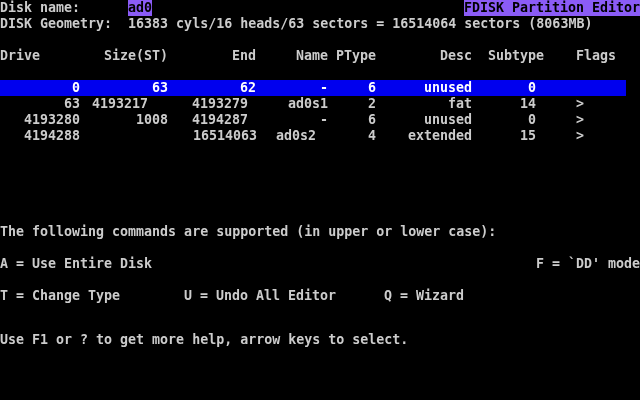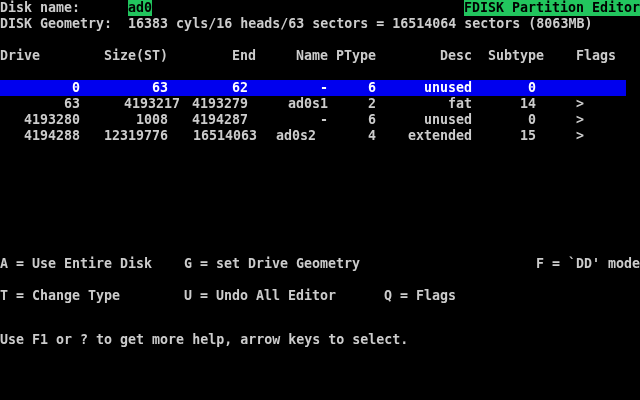--- a/index.html
+++ b/index.html
@@ -23,21 +23,21 @@
   }
   .cell {
     position: absolute;
     top: 0;
     height: 16px;
     line-height: 16px;
     white-space: pre;
     z-index: 1;
   }
   .reverse {
-    background: #22c55e;
+    background: #8b5cf6;
     color: #000000;
   }
   .selection-bar {
     position: absolute;
     left: 0;
     top: 0;
     width: 626px;
     height: 16px;
     background: #0000ee;
     z-index: 0;
@@ -67,31 +67,31 @@
     <span class="cell" style="left:336px">PType</span>
     <span class="cell" style="left:440px">Desc</span>
     <span class="cell" style="left:488px">Subtype</span>
     <span class="cell" style="left:576px">Flags</span>
   </div>
 
   <div class="row selected" style="top:80px">
     <div class="selection-bar"></div>
     <span class="cell" style="right:560px">0</span>
     <span class="cell" style="right:472px">63</span>
-    <span class="cell" style="right:392px">62</span>
+    <span class="cell" style="right:384px">62</span>
     <span class="cell" style="right:312px">-</span>
     <span class="cell" style="right:264px">6</span>
     <span class="cell" style="right:168px">unused</span>
     <span class="cell" style="right:104px">0</span>
     <span class="cell" style="left:576px"></span>
   </div>
 
   <div class="row" style="top:96px">
     <span class="cell" style="right:560px">63</span>
-    <span class="cell" style="right:460px">4193217</span>
+    <span class="cell" style="right:492px">4193217</span>
     <span class="cell" style="right:392px">4193279</span>
     <span class="cell" style="right:312px">ad0s1</span>
     <span class="cell" style="right:264px">2</span>
     <span class="cell" style="right:168px">fat</span>
     <span class="cell" style="right:104px">14</span>
     <span class="cell" style="left:576px">&gt;</span>
   </div>
 
   <div class="row" style="top:112px">
     <span class="cell" style="right:560px">4193280</span>
@@ -99,38 +99,39 @@
     <span class="cell" style="right:392px">4194287</span>
     <span class="cell" style="right:312px">-</span>
     <span class="cell" style="right:264px">6</span>
     <span class="cell" style="right:168px">unused</span>
     <span class="cell" style="right:104px">0</span>
     <span class="cell" style="left:576px">&gt;</span>
   </div>
 
   <div class="row" style="top:128px">
     <span class="cell" style="right:560px">4194288</span>
-    <span class="cell" style="right:472px">12319776</span>
     <span class="cell" style="right:383px">16514063</span>
     <span class="cell" style="right:324px">ad0s2</span>
     <span class="cell" style="right:264px">4</span>
     <span class="cell" style="right:168px">extended</span>
     <span class="cell" style="right:104px">15</span>
     <span class="cell" style="left:576px">&gt;</span>
   </div>
 
+  <div class="row" style="top:224px">
+    <span class="cell" style="left:0">The following commands are supported (in upper or lower case):</span>
+  </div>
 
   <div class="row" style="top:256px">
     <span class="cell" style="left:0">A = Use Entire Disk</span>
-    <span class="cell" style="left:184px">G = set Drive Geometry</span>
     <span class="cell" style="left:536px">F = `DD' mode</span>
   </div>
   <div class="row" style="top:288px">
     <span class="cell" style="left:0">T = Change Type</span>
     <span class="cell" style="left:184px">U = Undo All Editor</span>
-    <span class="cell" style="left:384px">Q = Flags</span>
+    <span class="cell" style="left:384px">Q = Wizard</span>
   </div>
 
   <div class="row" style="top:332px">
     <span class="cell" style="left:0">Use F1 or ? to get more help, arrow keys to select.</span>
   </div>
 
 </div>
 
 </body></html>

